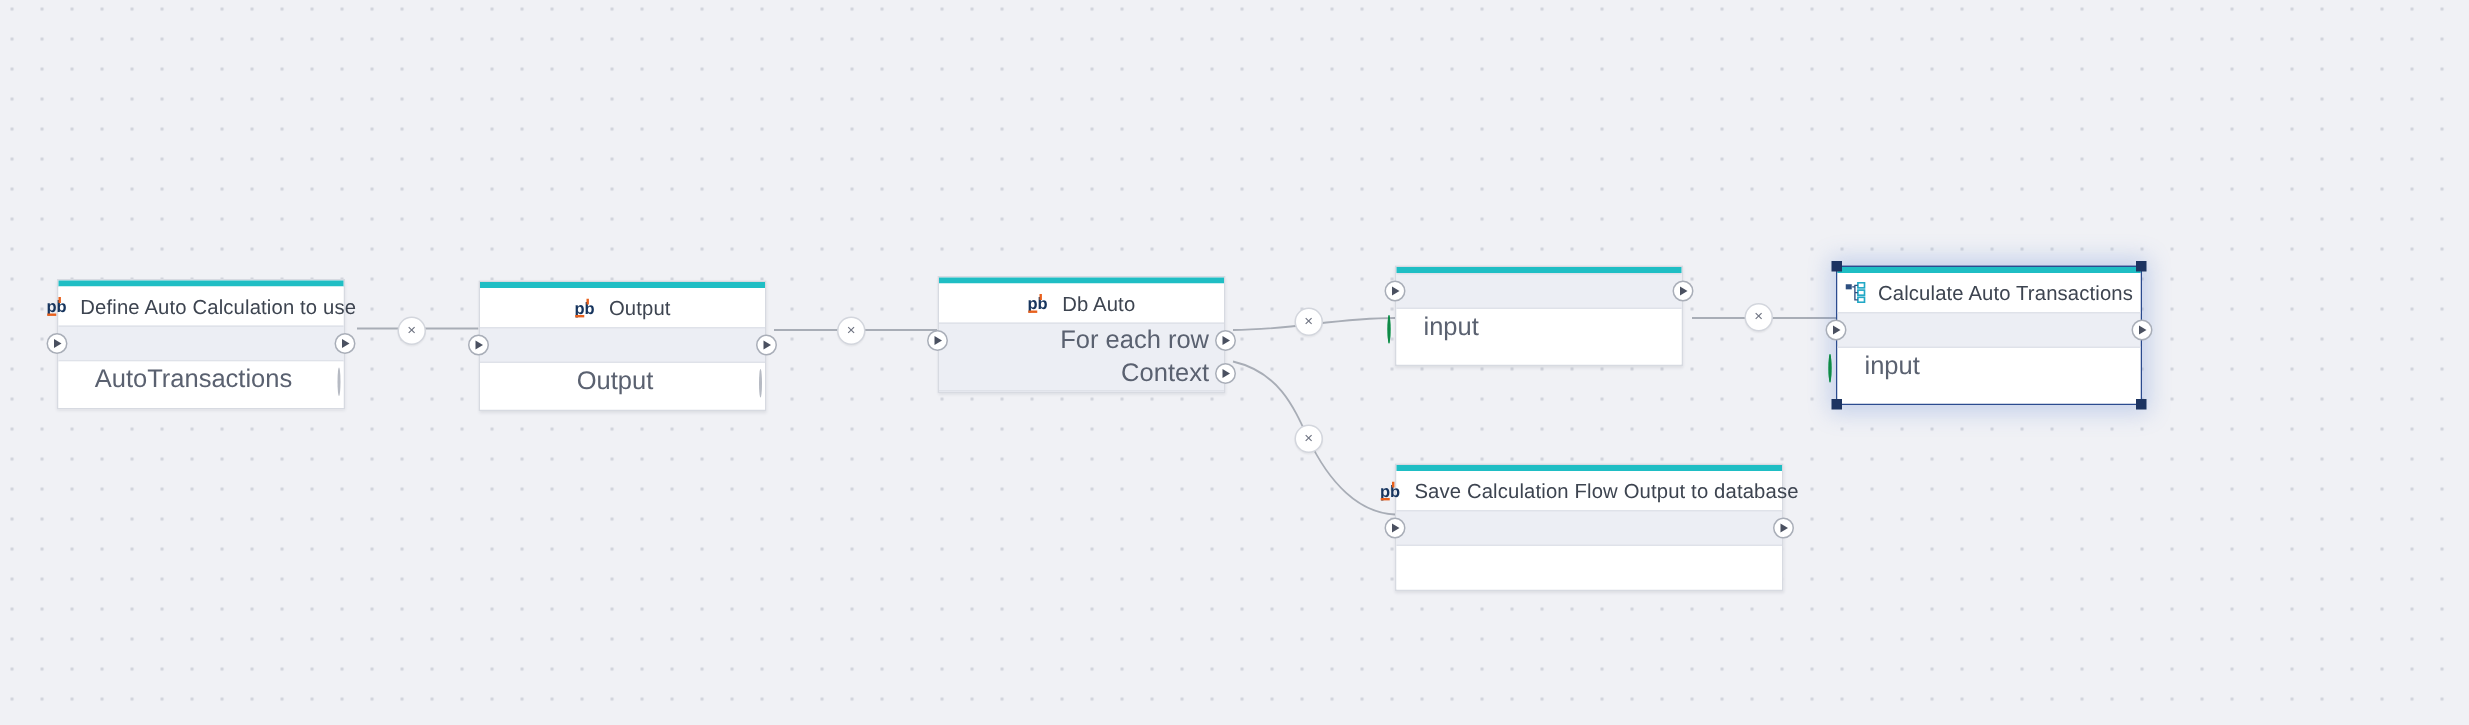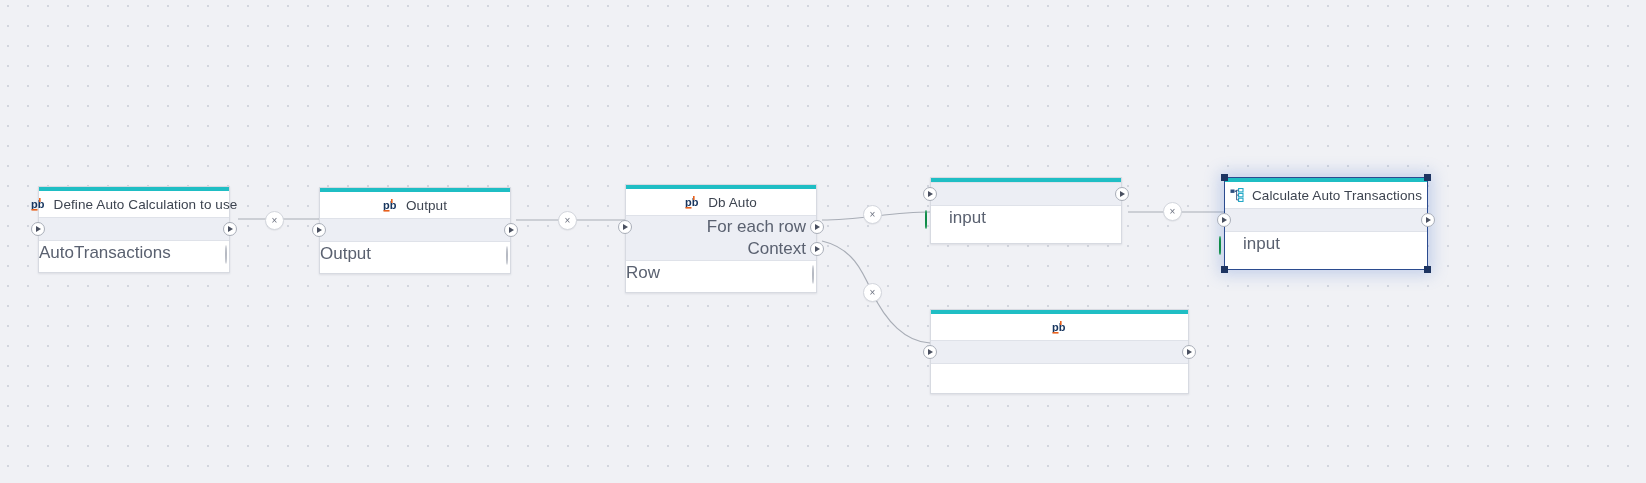--- a/index.html
+++ b/index.html
@@ -85,21 +85,21 @@
   }
   .body-section {
     background: #ffffff;
     box-sizing: border-box;
   }
   .body-row {
     position: relative;
     height: 23px;
     display: flex;
     align-items: center;
-    justify-content: flex-start;
+    justify-content: center;
     padding-right: 10px;
     box-sizing: border-box;
   }
   .body-row.left {
     justify-content: flex-start;
     padding-left: 18px;
   }
 
   
   .port {
@@ -272,27 +272,20 @@
             <span class="port-flow"></span>
           </span>
       </div>
       <div class="port-row">
         <span class="port-label">Context</span>
         <span class="port right">
             <span class="port-flow"></span>
           </span>
       </div>
     </div>
-    <div class="body-section">
-      <div class="body-row">
-        <span class="port-label">Row</span>
-        <span class="port right"><span class="port-data"></span></span>
-      </div>
-      <div style="height:8px;"></div>
-    </div>
   </div>
 
   <div class="node" style="left:930px; top:177px; width:192px;">
     <div class="accent"></div>
     <div class="flow-band">
       <div class="port-row empty">
         <span class="port left">
             <span class="port-flow"></span>
           </span>
         <span class="port right">
@@ -349,20 +342,21 @@
   <div class="node" style="left:930px; top:309px; width:259px;">
     <div class="accent"></div>
     <div class="node-header">
       <span class="icon">
         <svg width="15" height="13" viewBox="0 0 15 13" xmlns="http://www.w3.org/2000/svg">
           <text x="0" y="10" font-family="Liberation Sans, sans-serif" font-size="11" font-weight="bold" fill="#17355e">pb</text>
           <rect x="0.5" y="11" width="6" height="1.6" fill="#e8601c"></rect>
           <rect x="8" y="0" width="1.6" height="4" fill="#e8601c"></rect>
         </svg>
       </span>
+      <span class="node-title">Save Calculation Flow Output to database</span>
     </div>
     <div class="flow-band">
       <div class="port-row empty">
         <span class="port left">
             <span class="port-flow"></span>
           </span>
         <span class="port right">
             <span class="port-flow"></span>
           </span>
       </div>

